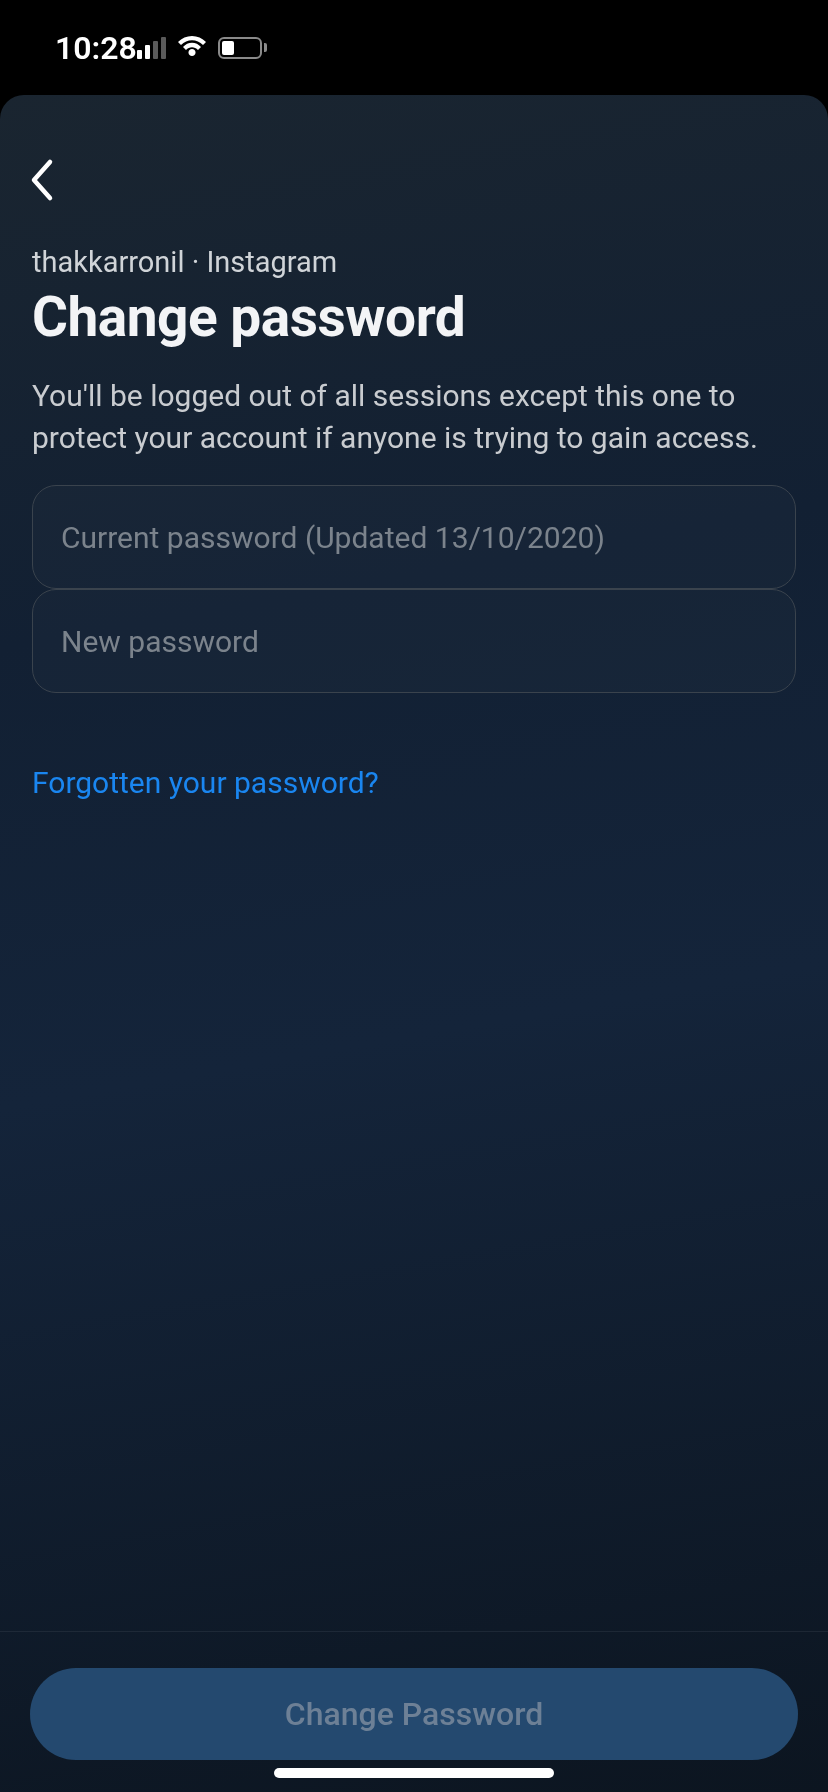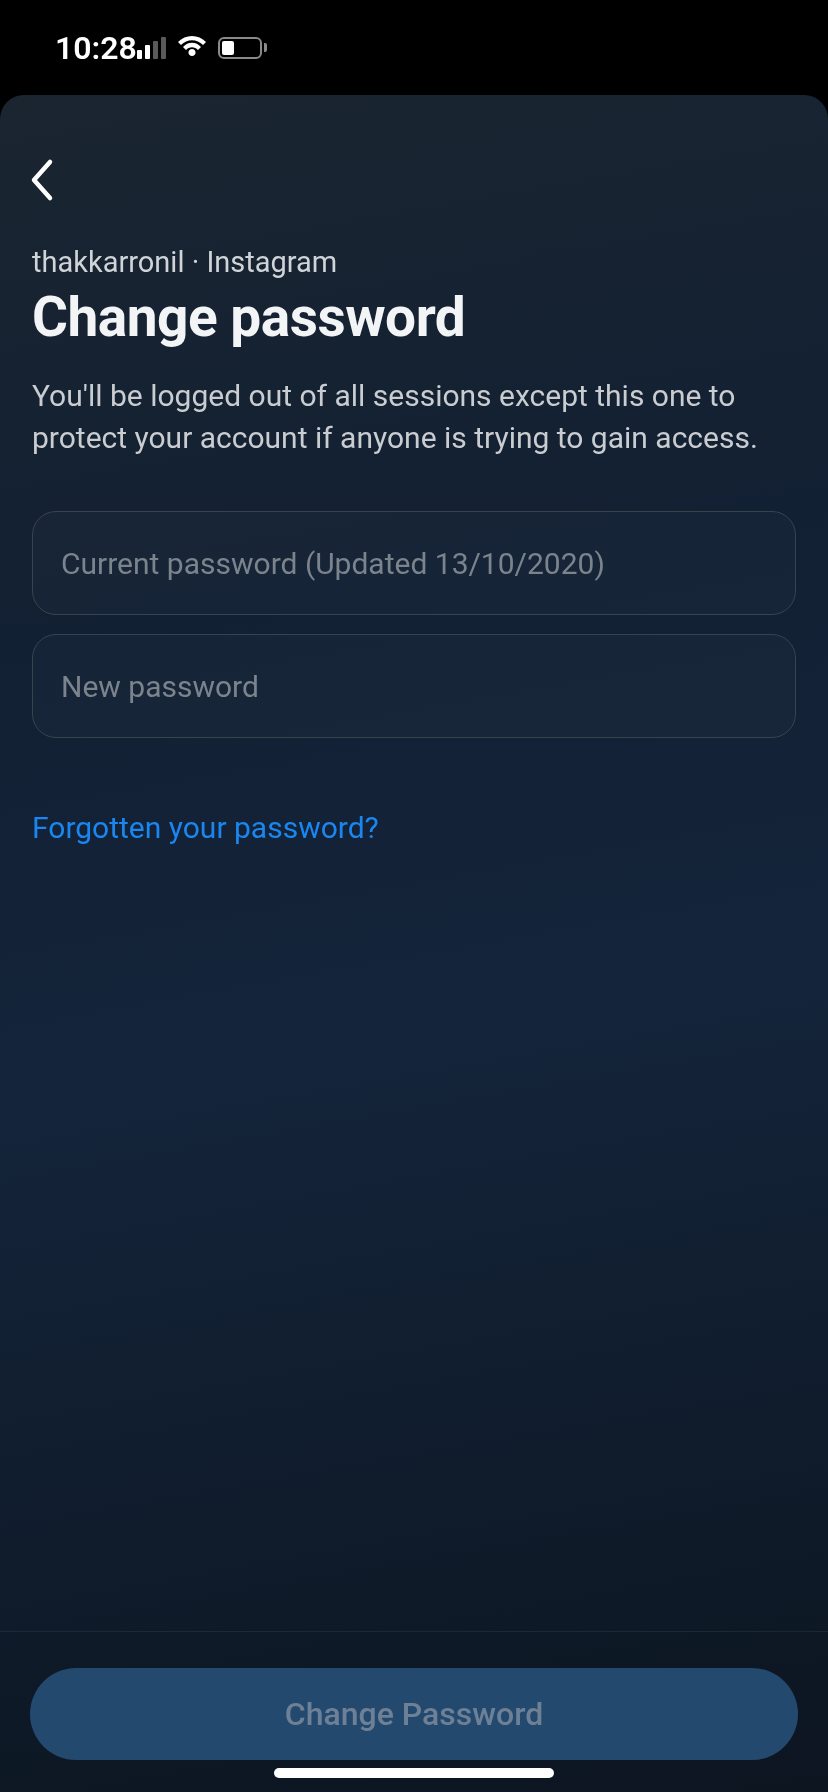--- a/index.html
+++ b/index.html
@@ -105,31 +105,30 @@
       font-size: 55px;
       font-weight: 700;
       color: #f3f4f6;
       margin-bottom: 26px;
       letter-spacing: -0.5px;
     }
     .description {
       font-size: 30px;
       line-height: 1.4;
       color: #c9ccd0;
-      margin-bottom: 52px;
+      margin-bottom: 26px;
       font-weight: 400;
     }
     .description .para2 {
       display: block;
       margin-top: 40px;
     }
     .form {
       display: flex;
       flex-direction: column;
-      gap: 19px;
     }
     .input-field {
       width: 100%;
       height: 104px;
       background: rgba(255,255,255,0.02);
       border: 1.5px solid #3a434d;
       border-radius: 24px;
       padding: 0 28px;
       font-size: 30px;
       color: #fff;

